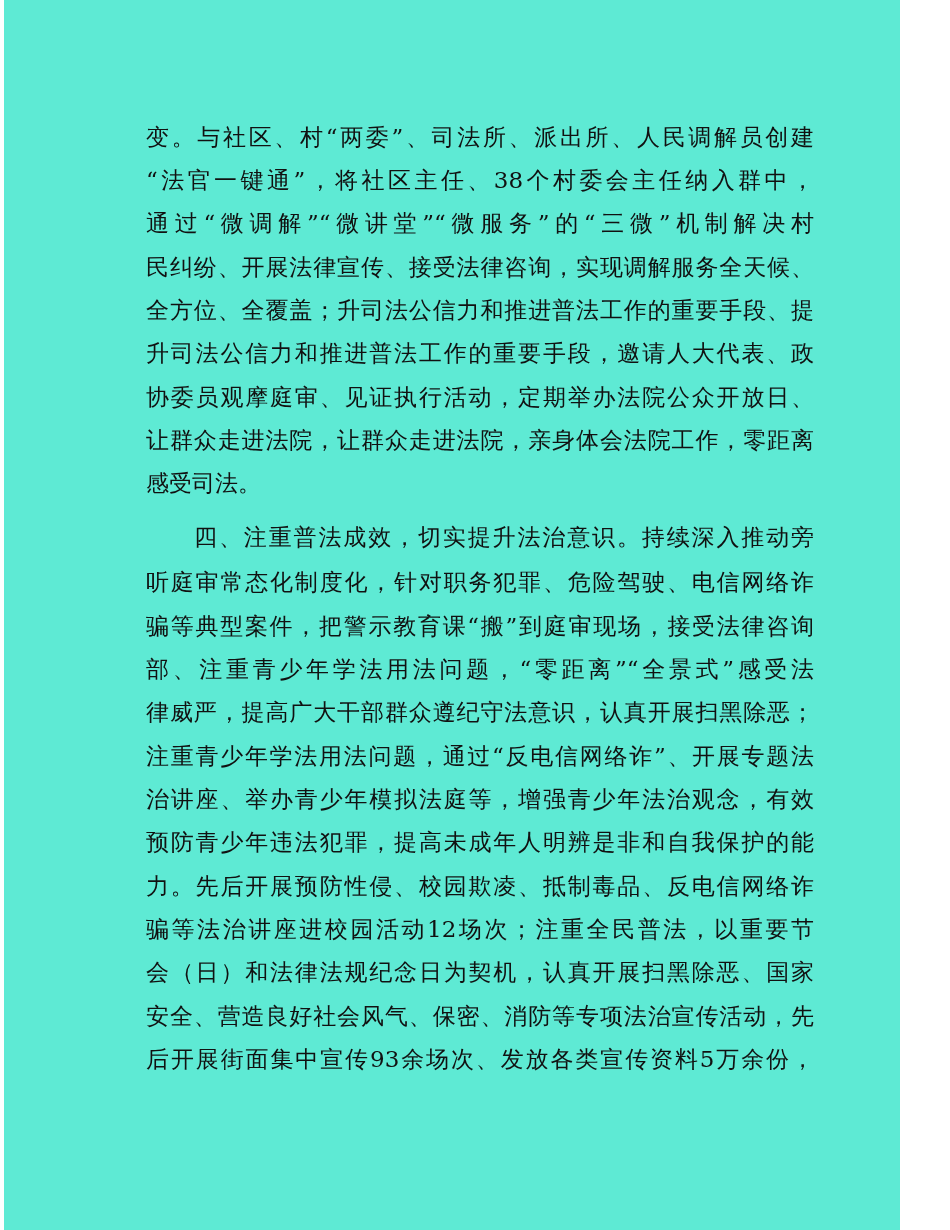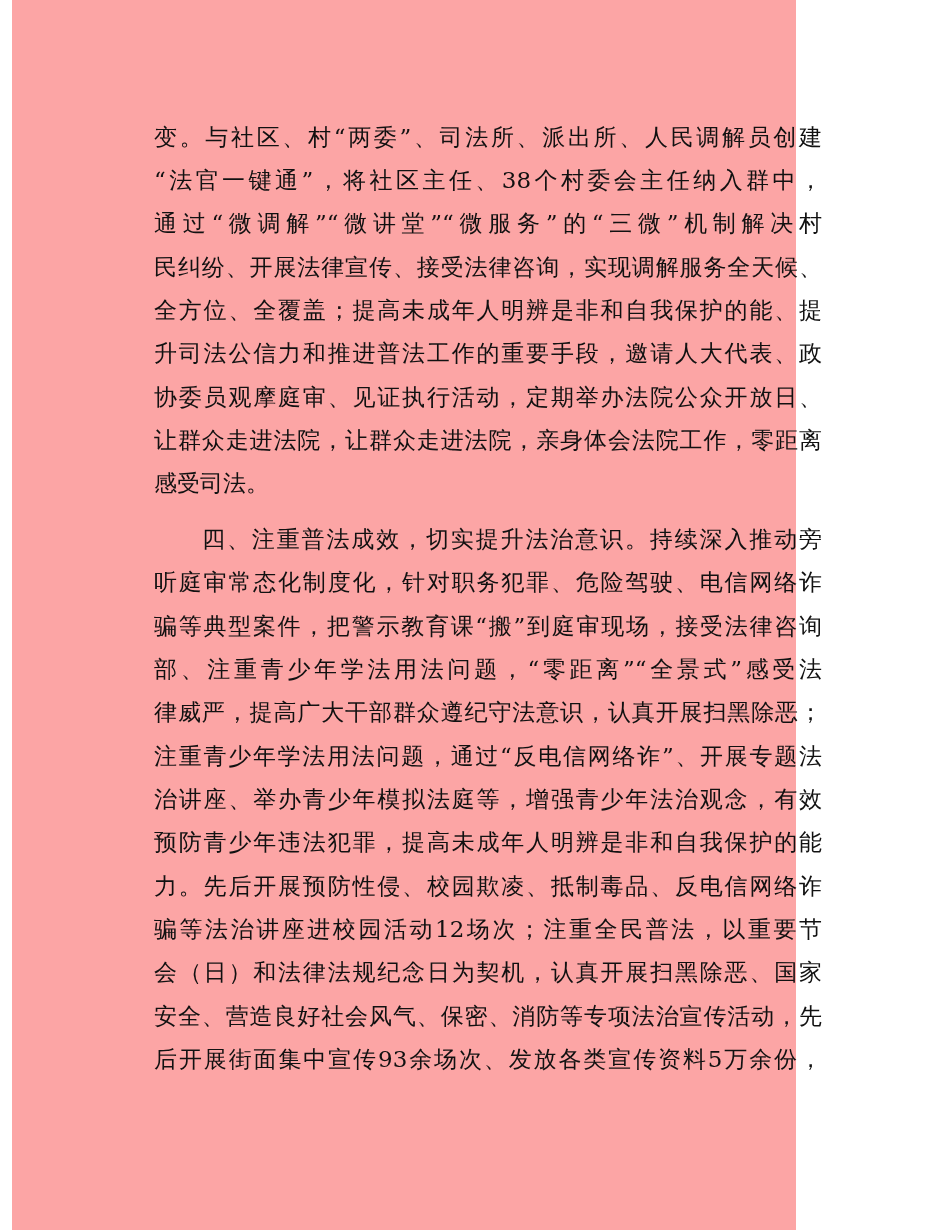--- a/index.html
+++ b/index.html
@@ -10,57 +10,58 @@
     body {
       width: 950px;
       height: 1230px;
       position: relative;
       overflow: hidden;
       font-family: "DejaVu Serif", "Liberation Serif", serif;
       color: #111111;
     }
     .page {
       position: absolute;
-      left: 12px;
+      left: 4px;
       top: 0;
-      width: 784px;
+      width: 896px;
       height: 1230px;
-      background: #fca5a5;
+      background: #5eead4;
     }
     .line {
       position: absolute;
       left: 142px;
       width: 668px;
       height: 43px;
       line-height: 43px;
       font-size: 23px;
       white-space: nowrap;
       text-align: justify;
       text-align-last: justify;
       letter-spacing: 0px;
     }
     .line.last {
       text-align-last: left;
     }
     .line.indent {
       left: 190px;
       width: 620px;
+      font-family: Liberation Mono, monospace;
     }
   </style>
 </head>
 <body>
 
 <div class="page">
 
   <div>
     <div class="line" style="top:116px">变。与社区、村“两委”、司法所、派出所、人民调解员创建</div>
     <div class="line" style="top:159px">“法官一键通”，将社区主任、38个村委会主任纳入群中，</div>
     <div class="line" style="top:202px">通过“微调解”“微讲堂”“微服务”的“三微”机制解决村</div>
     <div class="line" style="top:246px">民纠纷、开展法律宣传、接受法律咨询，实现调解服务全天候、</div>
-    <div class="line" style="top:289px">全方位、全覆盖；提高未成年人明辨是非和自我保护的能、提</div>
+    <div class="line" style="top:289px">全方位、全覆盖；升司法公信力和推进普法工作的重要手段、提</div>
     <div class="line" style="top:332px">升司法公信力和推进普法工作的重要手段，邀请人大代表、政</div>
     <div class="line" style="top:376px">协委员观摩庭审、见证执行活动，定期举办法院公众开放日、</div>
     <div class="line" style="top:419px">让群众走进法院，让群众走进法院，亲身体会法院工作，零距离</div>
     <div class="line last" style="top:462px">感受司法。</div>
   </div>
 
   <div>
     <div class="line indent" style="top:518px">四、注重普法成效，切实提升法治意识。持续深入推动旁</div>
     <div class="line" style="top:561px">听庭审常态化制度化，针对职务犯罪、危险驾驶、电信网络诈</div>
     <div class="line" style="top:605px">骗等典型案件，把警示教育课“搬”到庭审现场，接受法律咨询</div>

